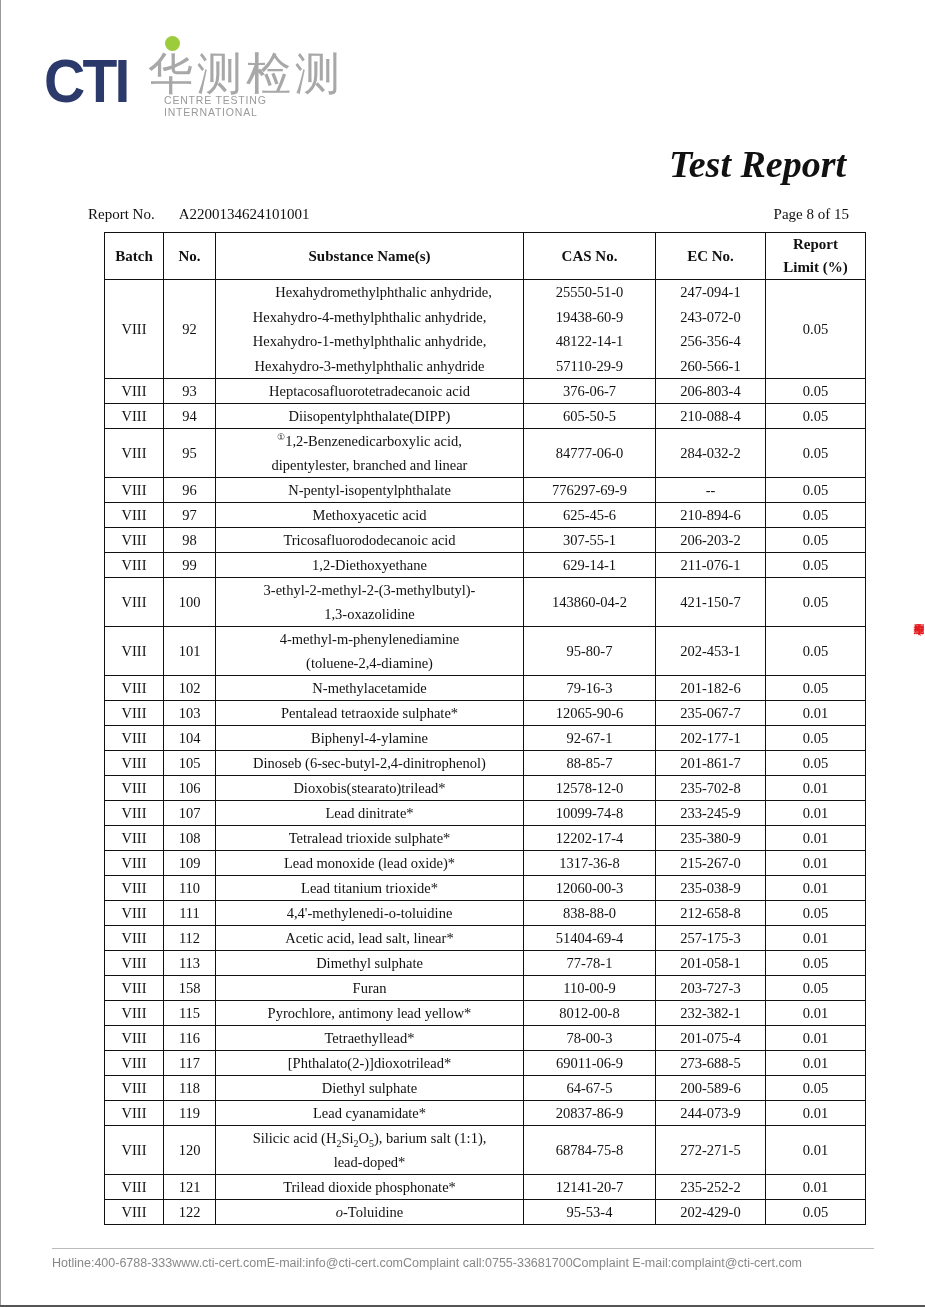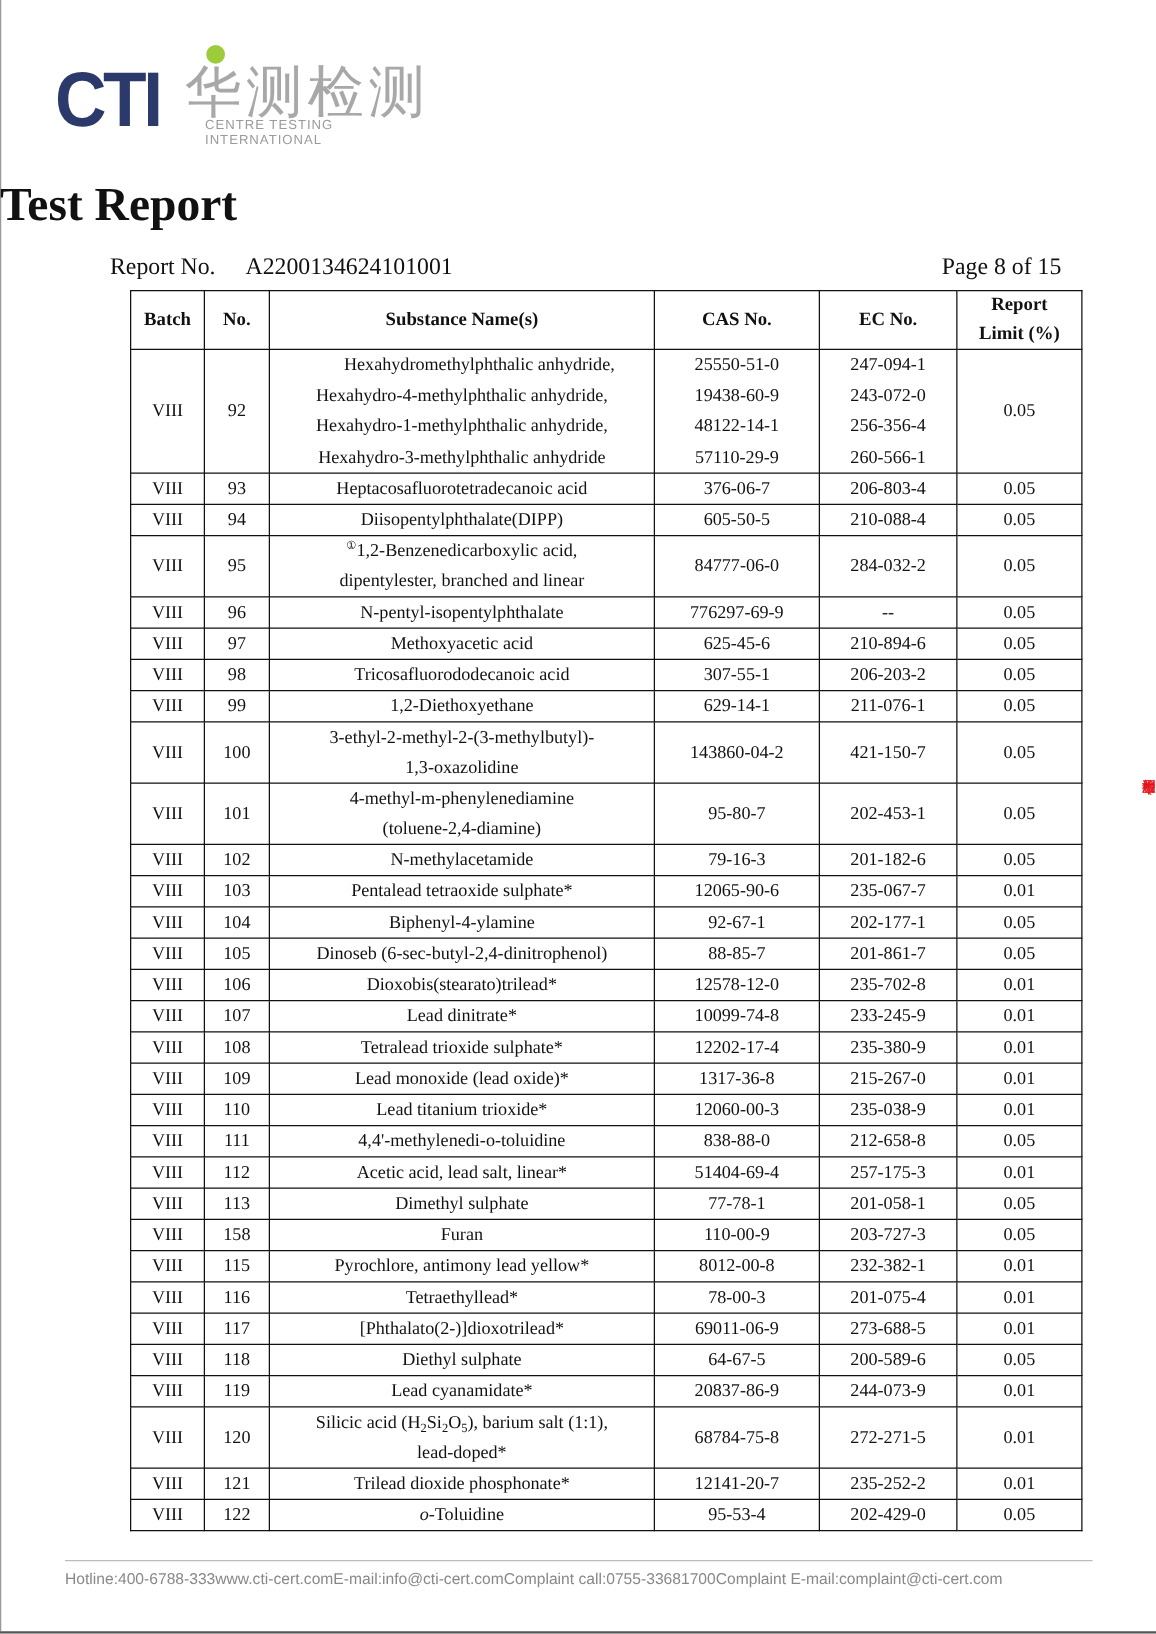--- a/index.html
+++ b/index.html
@@ -10,23 +10,23 @@
   .page-border-left { position: absolute; left: 0; top: 0; width: 1px; height: 1305px; background: #999; }
   .page-border-bottom { position: absolute; left: 0; top: 1305px; width: 925px; height: 2px; background: #555; }
 
   
   .logo { position: absolute; left: 44px; top: 36px; width: 300px; height: 72px; }
   .logo .cti { position: absolute; left: 0; top: 18px; font-family: "Liberation Sans", "DejaVu Sans", sans-serif; font-weight: bold; font-size: 62px; line-height: 54px; color: #2c3a6b; letter-spacing: -3px; transform: scaleX(0.92); transform-origin: left; }
   .logo .dot { position: absolute; left: 121px; top: 0px; width: 15px; height: 15px; border-radius: 50%; background: #9ccc3c; }
   .logo .cn { position: absolute; left: 104px; top: 18px; font-family: "DejaVu Sans", sans-serif; font-size: 45px; line-height: 40px; color: #a8a8a8; letter-spacing: 4px; }
   .logo .en { position: absolute; left: 120px; top: 58px; font-family: "Liberation Sans", "DejaVu Sans", sans-serif; font-size: 10.5px; color: #9a9a9a; letter-spacing: 0.8px; }
 
-  .title { position: absolute; left: 0; width: 846px; top: 140px; text-align: left; font-weight: bold; font-size: 38px; line-height: 48px; }
-
-  .meta { position: absolute; top: 204px; font-size: 19px; line-height: 20px; }
+  .title { position: absolute; left: 0; width: 846px; top: 140px; text-align: right; font-weight: bold; font-size: 38px; line-height: 48px; font-style: italic; }
+
+  .meta { position: absolute; top: 204px; font-size: 15px; line-height: 20px; }
   .meta.left { left: 88px; }
   .meta.left .num { margin-left: 24px; }
   .meta.right { right: 76px; margin-left: 40px; }
 
   table.sub { position: absolute; left: 88px; top: 232px; width: 761px; border-collapse: collapse; table-layout: fixed; font-size: 14.5px; margin-left: 16px; }
   table.sub td, table.sub th { border: 1.5px solid #111; text-align: center; vertical-align: middle; padding: 0 2px; line-height: 24px; }
   table.sub th { font-weight: bold; font-size: 15px; height: 46px; line-height: 23px; }
   table.sub td { height: 23.5px; }
   table.sub td.multi { line-height: 24.5px; }
   .sup { font-size: 9px; vertical-align: super; line-height: 0; }

